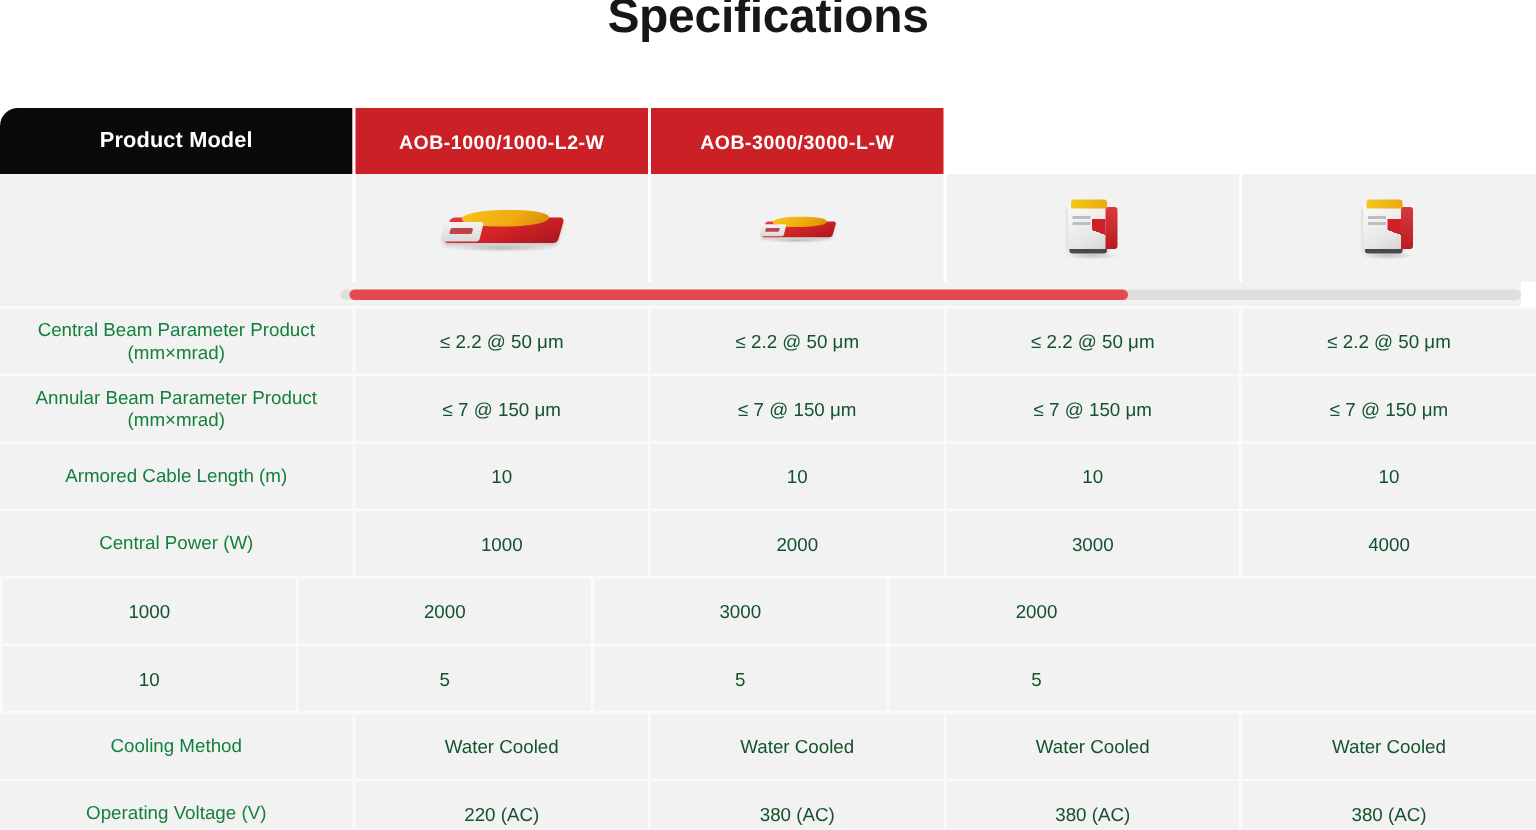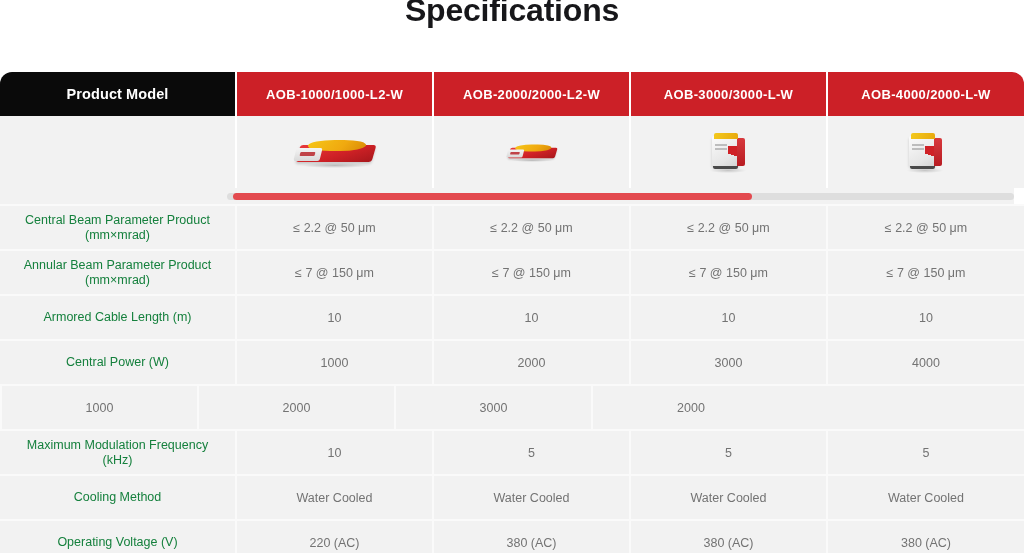--- a/index.html
+++ b/index.html
@@ -277,44 +277,42 @@
     background: #f2f2f2;
     color: #15803d;
     font-size: 12.5px;
     font-weight: 400;
     line-height: 15px;
     padding: 0 10px;
   }
 
   .data-cell {
     background: #f2f2f2;
-    color: #737373;
+    color: #14532d;
     font-size: 12.5px;
     font-weight: 400;
     border-left: 2px solid #fafafa;
     padding: 0 6px;
   }
 
   .unit-sub { display: block; }
 </style>
 </head>
 <body>
 
 <div class="page">
 
   <div class="page-title">Specifications</div>
 
   <div class="spec-table">
 
     <div class="row row-header">
       <div class="cell col-label header-label">Product Model</div>
       <div class="cell col-data header-model">AOB-1000/1000-L2-W</div>
-      <div class="cell col-data header-model">AOB-2000/2000-L2-W</div>
       <div class="cell col-data header-model">AOB-3000/3000-L-W</div>
-      <div class="cell col-data last header-model last">AOB-4000/2000-L-W</div>
     </div>
 
     <div class="row row-images">
       <div class="cell col-label img-cell first-label"></div>
 
       <div class="cell col-data img-cell">
         <div class="product-shot">
           <div class="unit-flat">
             <div class="shadow"></div>
             <div class="body"></div>
@@ -412,23 +410,20 @@
           <div class="cell col-data data-cell">3000</div>
           <div class="cell col-data data-cell last">4000</div>
         </div>
         <div class="row row-data">
           <div class="cell col-data data-cell">1000</div>
           <div class="cell col-data data-cell">2000</div>
           <div class="cell col-data data-cell">3000</div>
           <div class="cell col-data data-cell last">2000</div>
         </div>
         <div class="row row-data">
-          <div class="cell col-label label-cell">
-            <div><span>Maximum Modulation Frequency</span><span class="unit-sub">(kHz)</span></div>
-          </div>
           <div class="cell col-data data-cell">10</div>
           <div class="cell col-data data-cell">5</div>
           <div class="cell col-data data-cell">5</div>
           <div class="cell col-data data-cell last">5</div>
         </div>
         <div class="row row-data">
           <div class="cell col-label label-cell">
             <div><span>Cooling Method</span></div>
           </div>
           <div class="cell col-data data-cell">Water Cooled</div>

